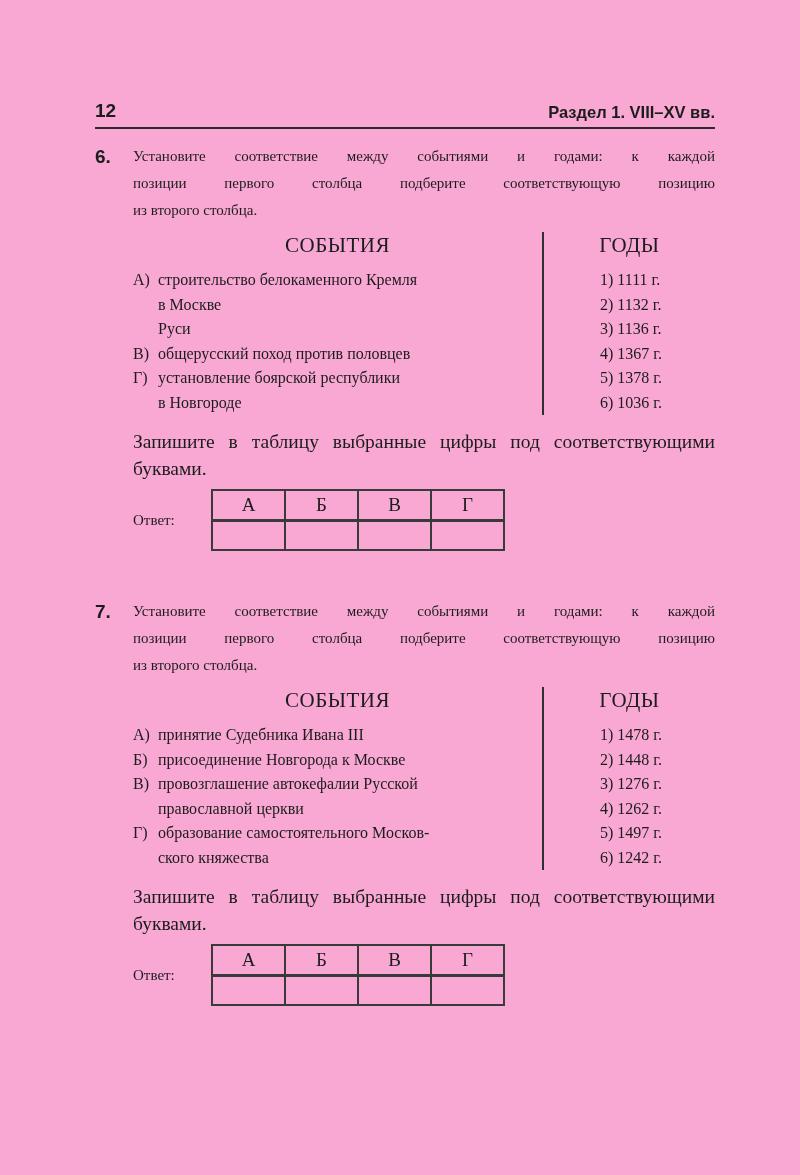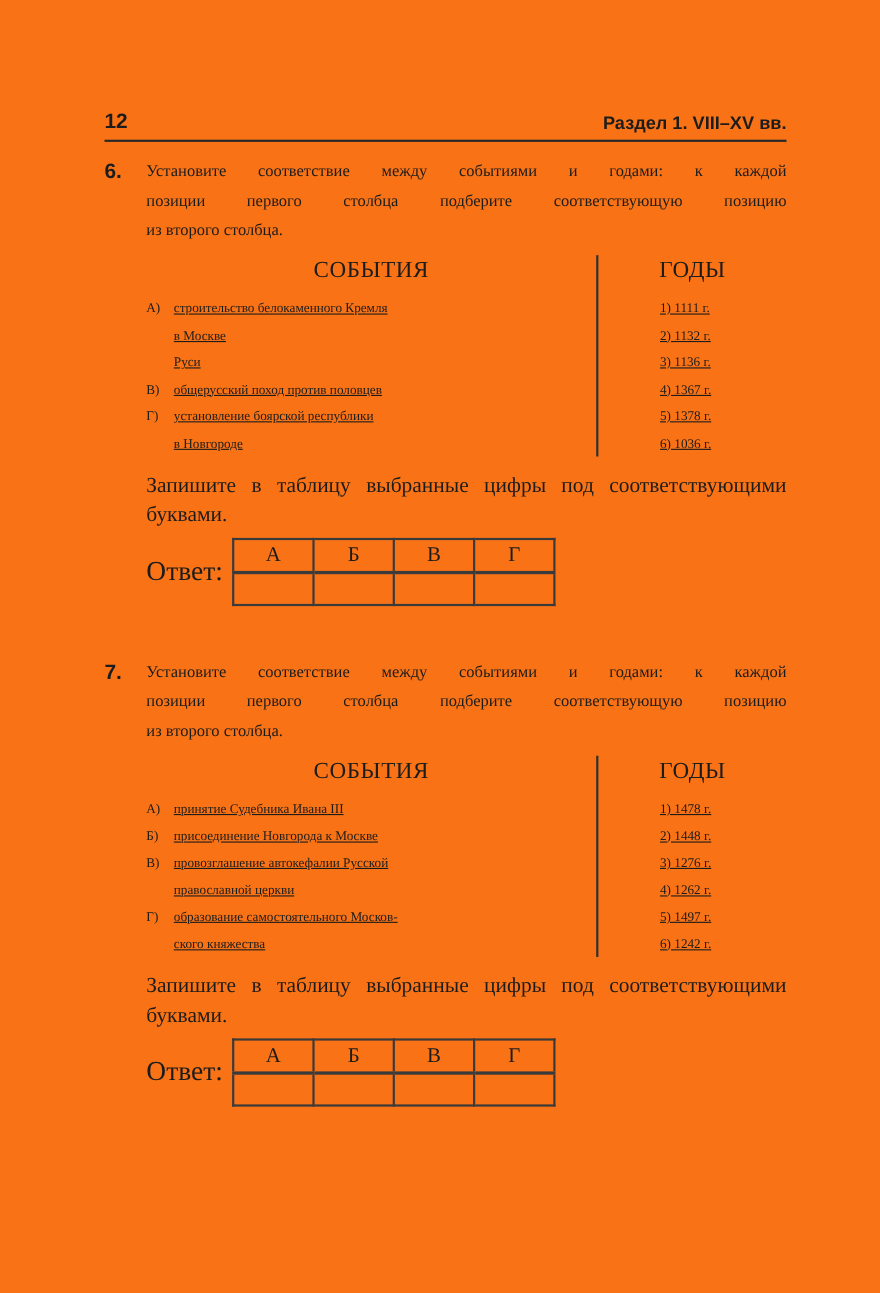--- a/index.html
+++ b/index.html
@@ -4,21 +4,21 @@
 <style>
   * { margin: 0; padding: 0; box-sizing: border-box; }
   html, body { background: #ffffff; }
   body {
     width: 800px; height: 1175px;
     font-family: "Liberation Serif", serif;
     color: #1c1c1c;
     position: relative;
     overflow: hidden;
   }
-  .page { position: absolute; inset: 0; background: #f97316; }
+  .page { position: absolute; inset: 0; background: #f9a8d4; }
 
   
   .page-header {
     position: absolute; left: 95px; top: 100px; width: 620px;
     display: flex; justify-content: space-between; align-items: flex-end;
     border-bottom: 2px solid #2a2a2a; padding-bottom: 5px;
     font-family: "Liberation Sans", sans-serif; font-weight: 700;
   }
   .page-num { font-size: 19px; }
   .section-title { font-size: 16.5px; }
@@ -38,31 +38,31 @@
   .jline { text-align: justify; text-align-last: justify; }
 
   
   .match { display: flex; margin-left: 38px; margin-top: 8px; }
   .match-left { width: 411px; border-right: 2px solid #2f2f2f; }
   .match-right { flex: 1; }
   .col-header {
     font-size: 21px; line-height: 26px; text-align: center;
     margin-bottom: 10px; letter-spacing: 0.5px;
   }
-  .event-line, .year-line { font-size: 12px; line-height: 24.5px; text-decoration: underline; }
+  .event-line, .year-line { font-size: 16px; line-height: 24.5px; }
   .event-label { display: inline-block; width: 25px; }
   .event-cont { padding-left: 25px; }
   .year-line { padding-left: 56px; }
 
   
   .instruction { margin-left: 38px; margin-top: 13px; font-size: 19.5px; line-height: 27px; }
 
   
   .answer-row { margin-left: 38px; margin-top: 7px; display: flex; align-items: center; }
-  .answer-label { width: 78px; flex: none; font-size: 25px; }
+  .answer-label { width: 78px; flex: none; font-size: 15px; }
   table.answer-table { border-collapse: collapse; }
   .answer-table th, .answer-table td {
     width: 73px; height: 30px; border: 2px solid #3a3a3a;
     font-size: 19px; font-weight: normal; text-align: center; vertical-align: middle;
     padding: 0;
   }
   .answer-table th { border-bottom: 3px solid #3a3a3a; }
 </style>
 </head>
 <body>

